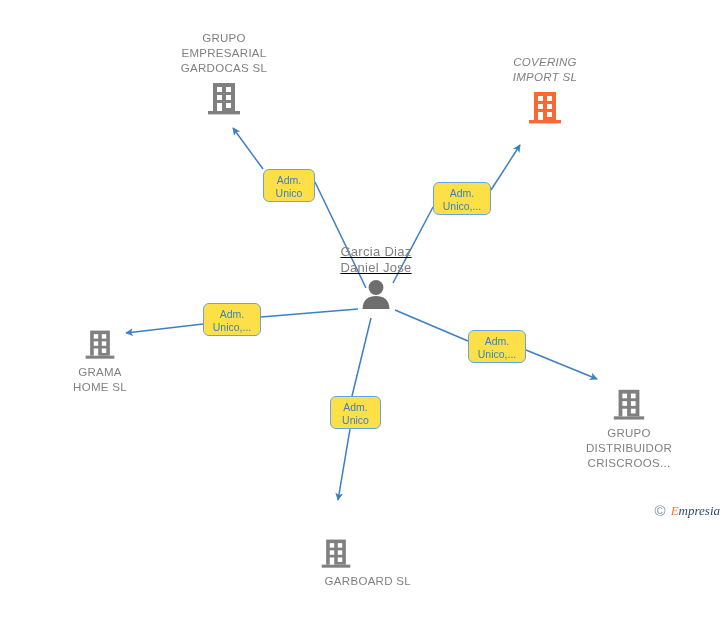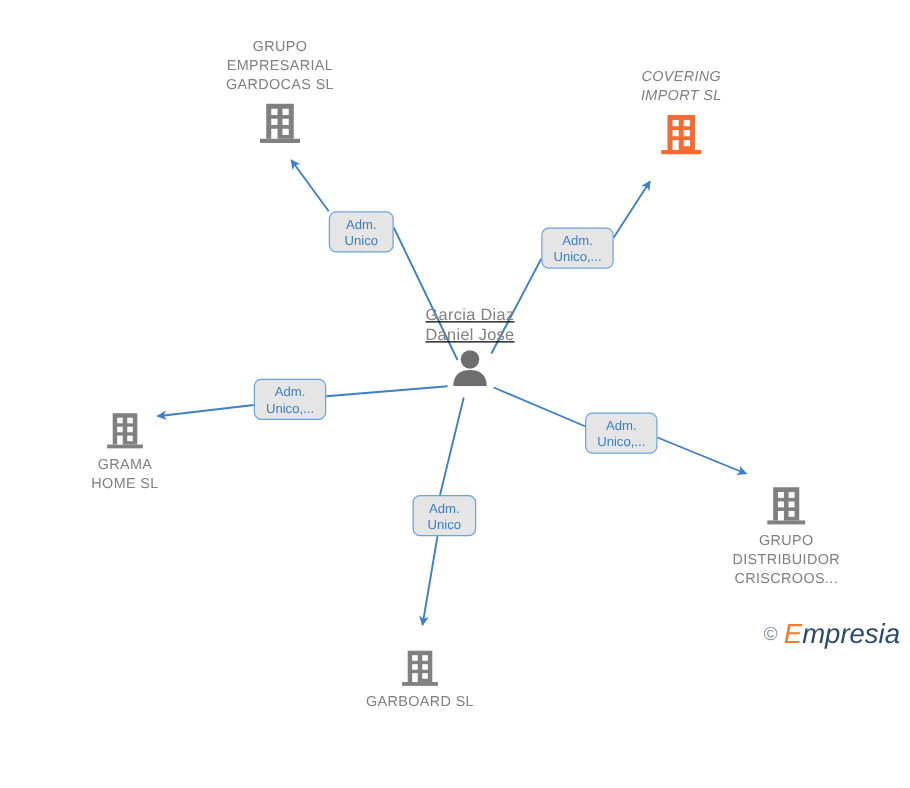--- a/index.html
+++ b/index.html
@@ -58,21 +58,21 @@
   .person-node .node-label {
     font-size: 13px;
     line-height: 16px;
     color: #808080;
   }
 
   
   .edge-label {
     position: absolute;
     box-sizing: border-box;
-    background: #e5e5e5;
+    background: #fde047;
     border: 1.4px solid #6aa4e0;
     border-radius: 6px;
     color: #3d7fc4;
     font-size: 10.5px;
     line-height: 13px;
     text-align: center;
     padding: 4px 6px 5px 6px;
     white-space: pre-line;
   }
 
@@ -84,23 +84,23 @@
     display: flex;
     align-items: center;
     gap: 5px;
   }
   #watermark .copy-mark {
     font-size: 15px;
     color: #7b8fa3;
     line-height: 1;
   }
   #watermark .brand {
-    font-family: Liberation Sans, sans-serif;
+    font-family: Liberation Serif, serif;
     font-style: italic;
-    font-size: 22px;
+    font-size: 13px;
     line-height: 1;
     color: #2c4a6e;
   }
   #watermark .brand .brand-initial { color: #f07c2e; }
 </style>
 </head>
 <body>
 
 <div id="graph-canvas">
 
@@ -206,21 +206,21 @@
         <rect x="21" y="16" width="5" height="5"></rect>
         <rect x="12" y="24" width="5" height="8"></rect>
         <rect x="21" y="24" width="5" height="5"></rect>
       </g>
     </svg>
     <div class="node-label node-label-below">GRUPO
 DISTRIBUIDOR
 CRISCROOS...</div>
   </div>
 
-  <div class="node" style="left:336px; top:517px;">
+  <div class="node" style="left:336px; top:536px;text-align:right;">
     <svg class="node-icon" width="34" height="34" viewBox="0 0 38 38">
       <g fill="#808080">
         <rect x="8" y="4" width="22" height="28"></rect>
         <rect x="3" y="32" width="32" height="3.4"></rect>
       </g>
       <g fill="#ffffff">
         <rect x="12" y="8" width="5" height="5"></rect>
         <rect x="21" y="8" width="5" height="5"></rect>
         <rect x="12" y="16" width="5" height="5"></rect>
         <rect x="21" y="16" width="5" height="5"></rect>

